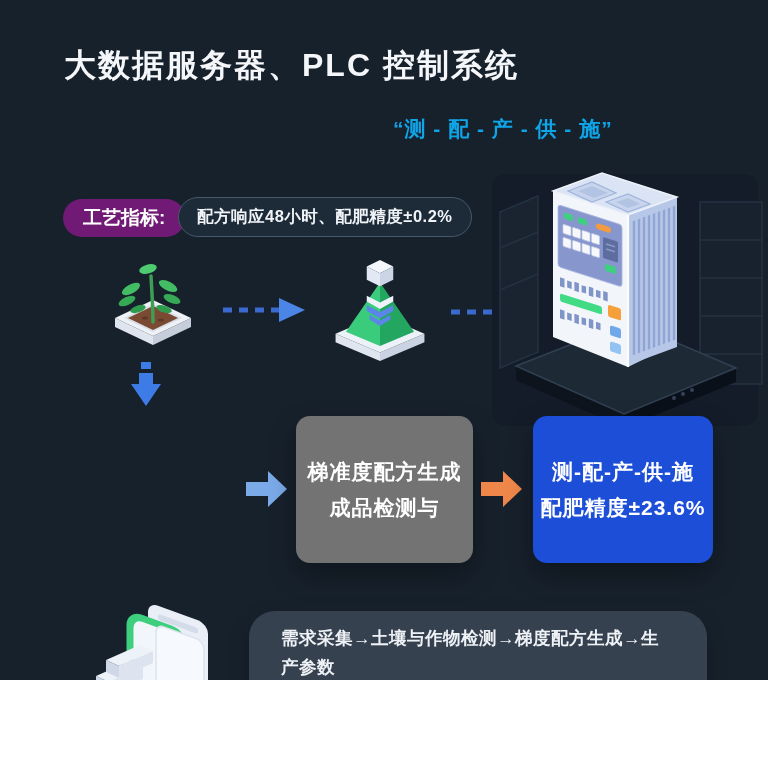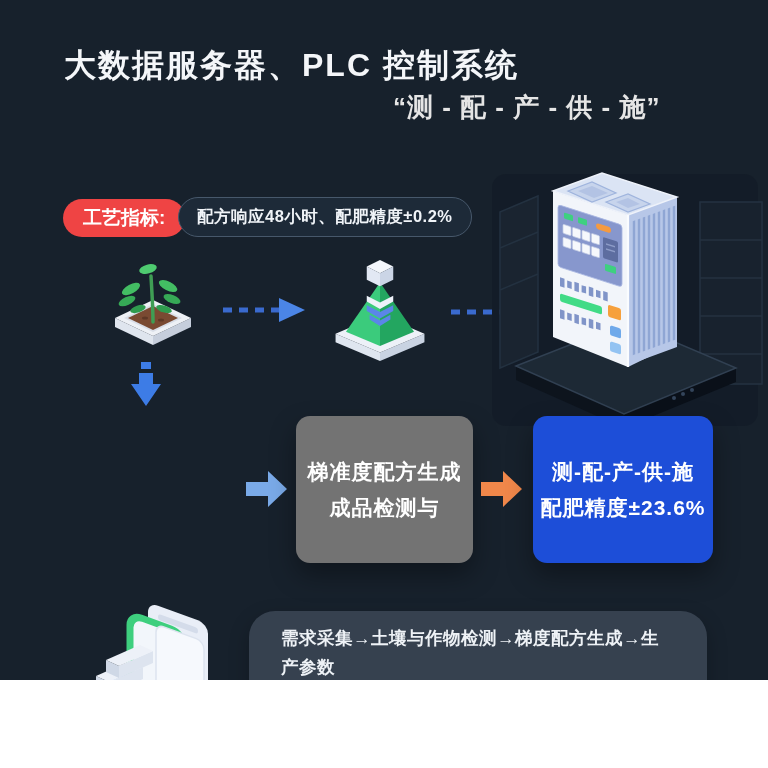--- a/index.html
+++ b/index.html
@@ -7,26 +7,26 @@
     position:relative;width:768px;height:680px;overflow:hidden;
     background:#17212c;
     font-family:"Liberation Sans","DejaVu Sans",sans-serif;
     color:#f2f5f9;
   }
   .title{
     position:absolute;left:64px;top:44px;
     font-size:32px;font-weight:700;letter-spacing:2px;color:#f4f6f9;
   }
   .subtitle{
-    position:absolute;left:393px;top:90px;
-    font-size:26px;font-weight:600;letter-spacing:1px;color:#e5e5e5;
+    position:absolute;left:393px;top:115px;
+    font-size:21px;font-weight:600;letter-spacing:1px;color:#0ea5e9;
   }
   .badge{
     position:absolute;left:63px;top:199px;height:38px;
-    background:#ef4444;border-radius:19px;
+    background:#701a75;border-radius:19px;
     display:flex;align-items:center;padding:0 20px;
     font-size:19px;font-weight:700;color:#fff;
   }
   .spec-pill{
     position:absolute;left:178px;top:197px;height:40px;box-sizing:border-box;
     background:#1d2a38;border:1.5px solid #47586b;border-radius:21px;
     display:flex;align-items:center;padding:12px 18px;
     font-size:16.5px;font-weight:700;color:#f0f4f8;letter-spacing:.5px;
   }
   .icon{position:absolute;}

